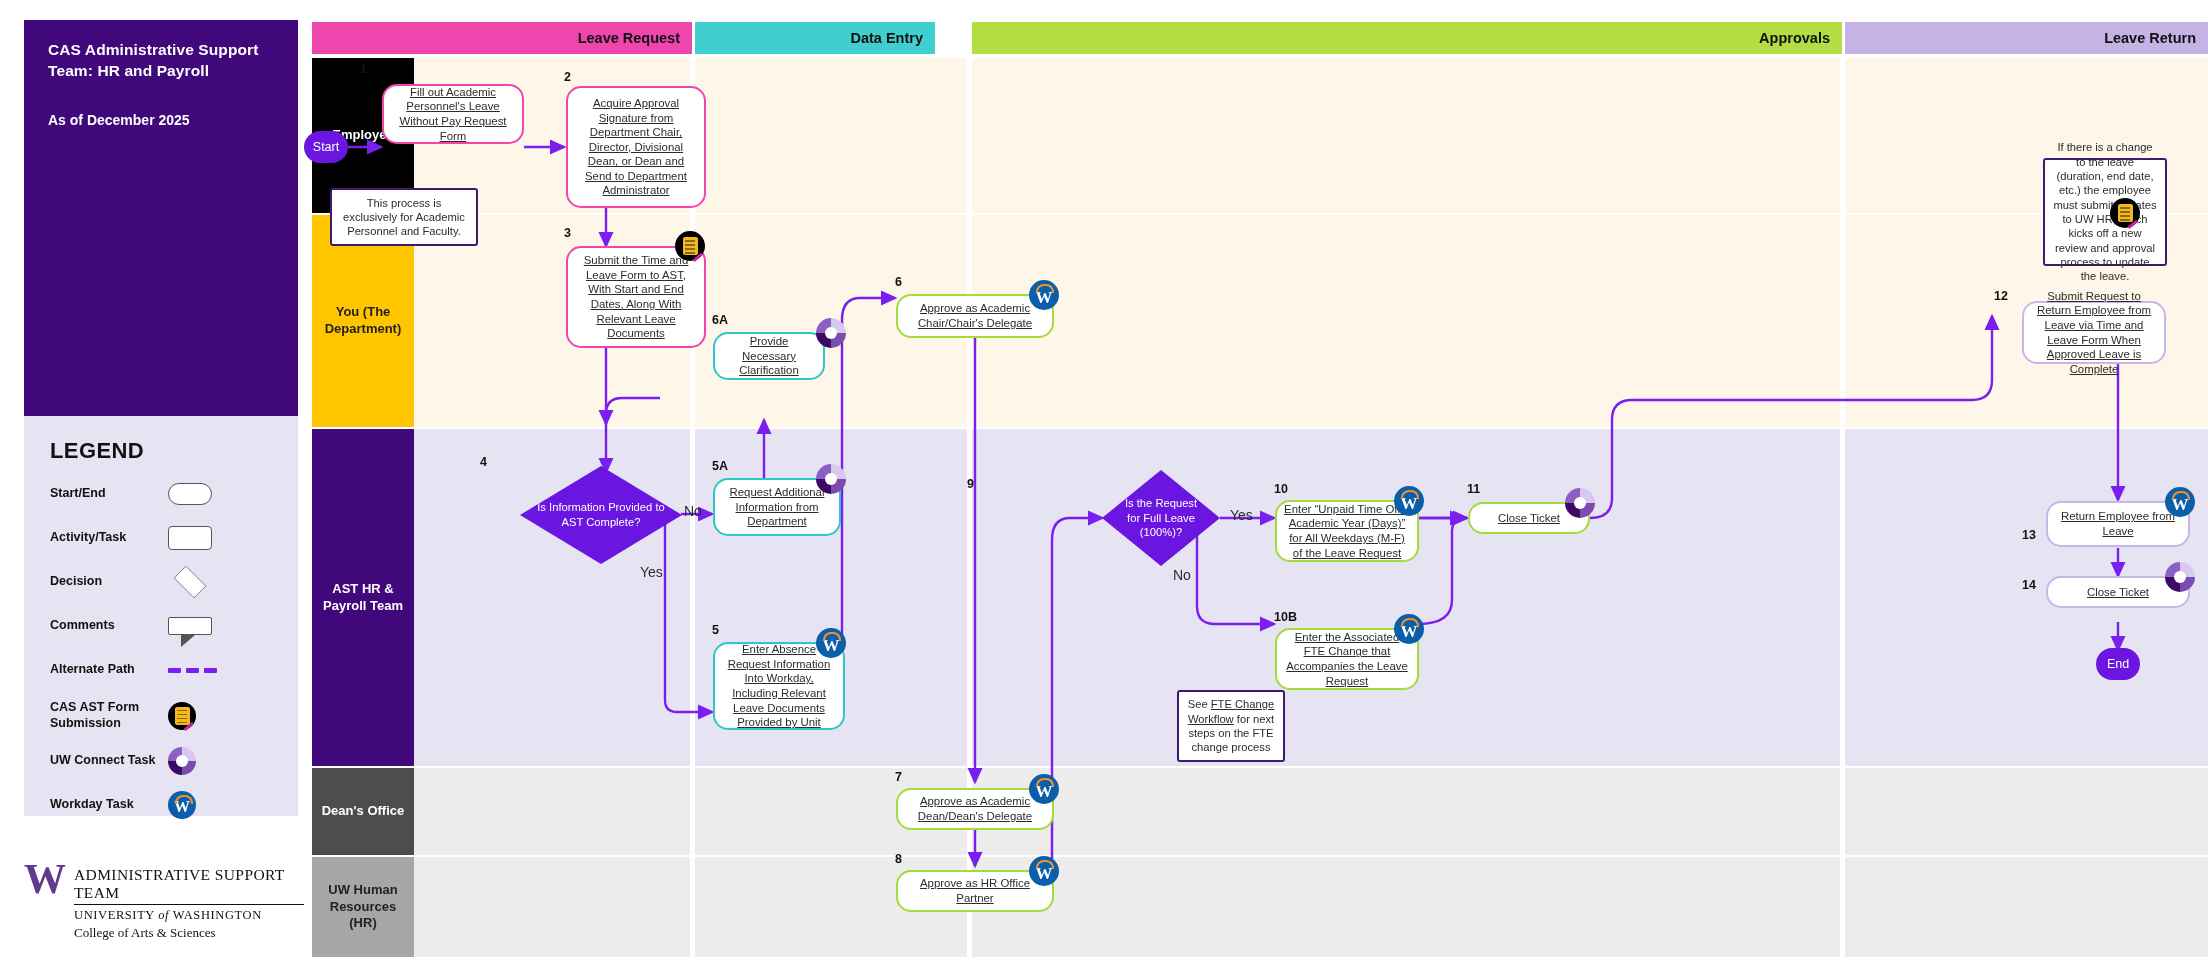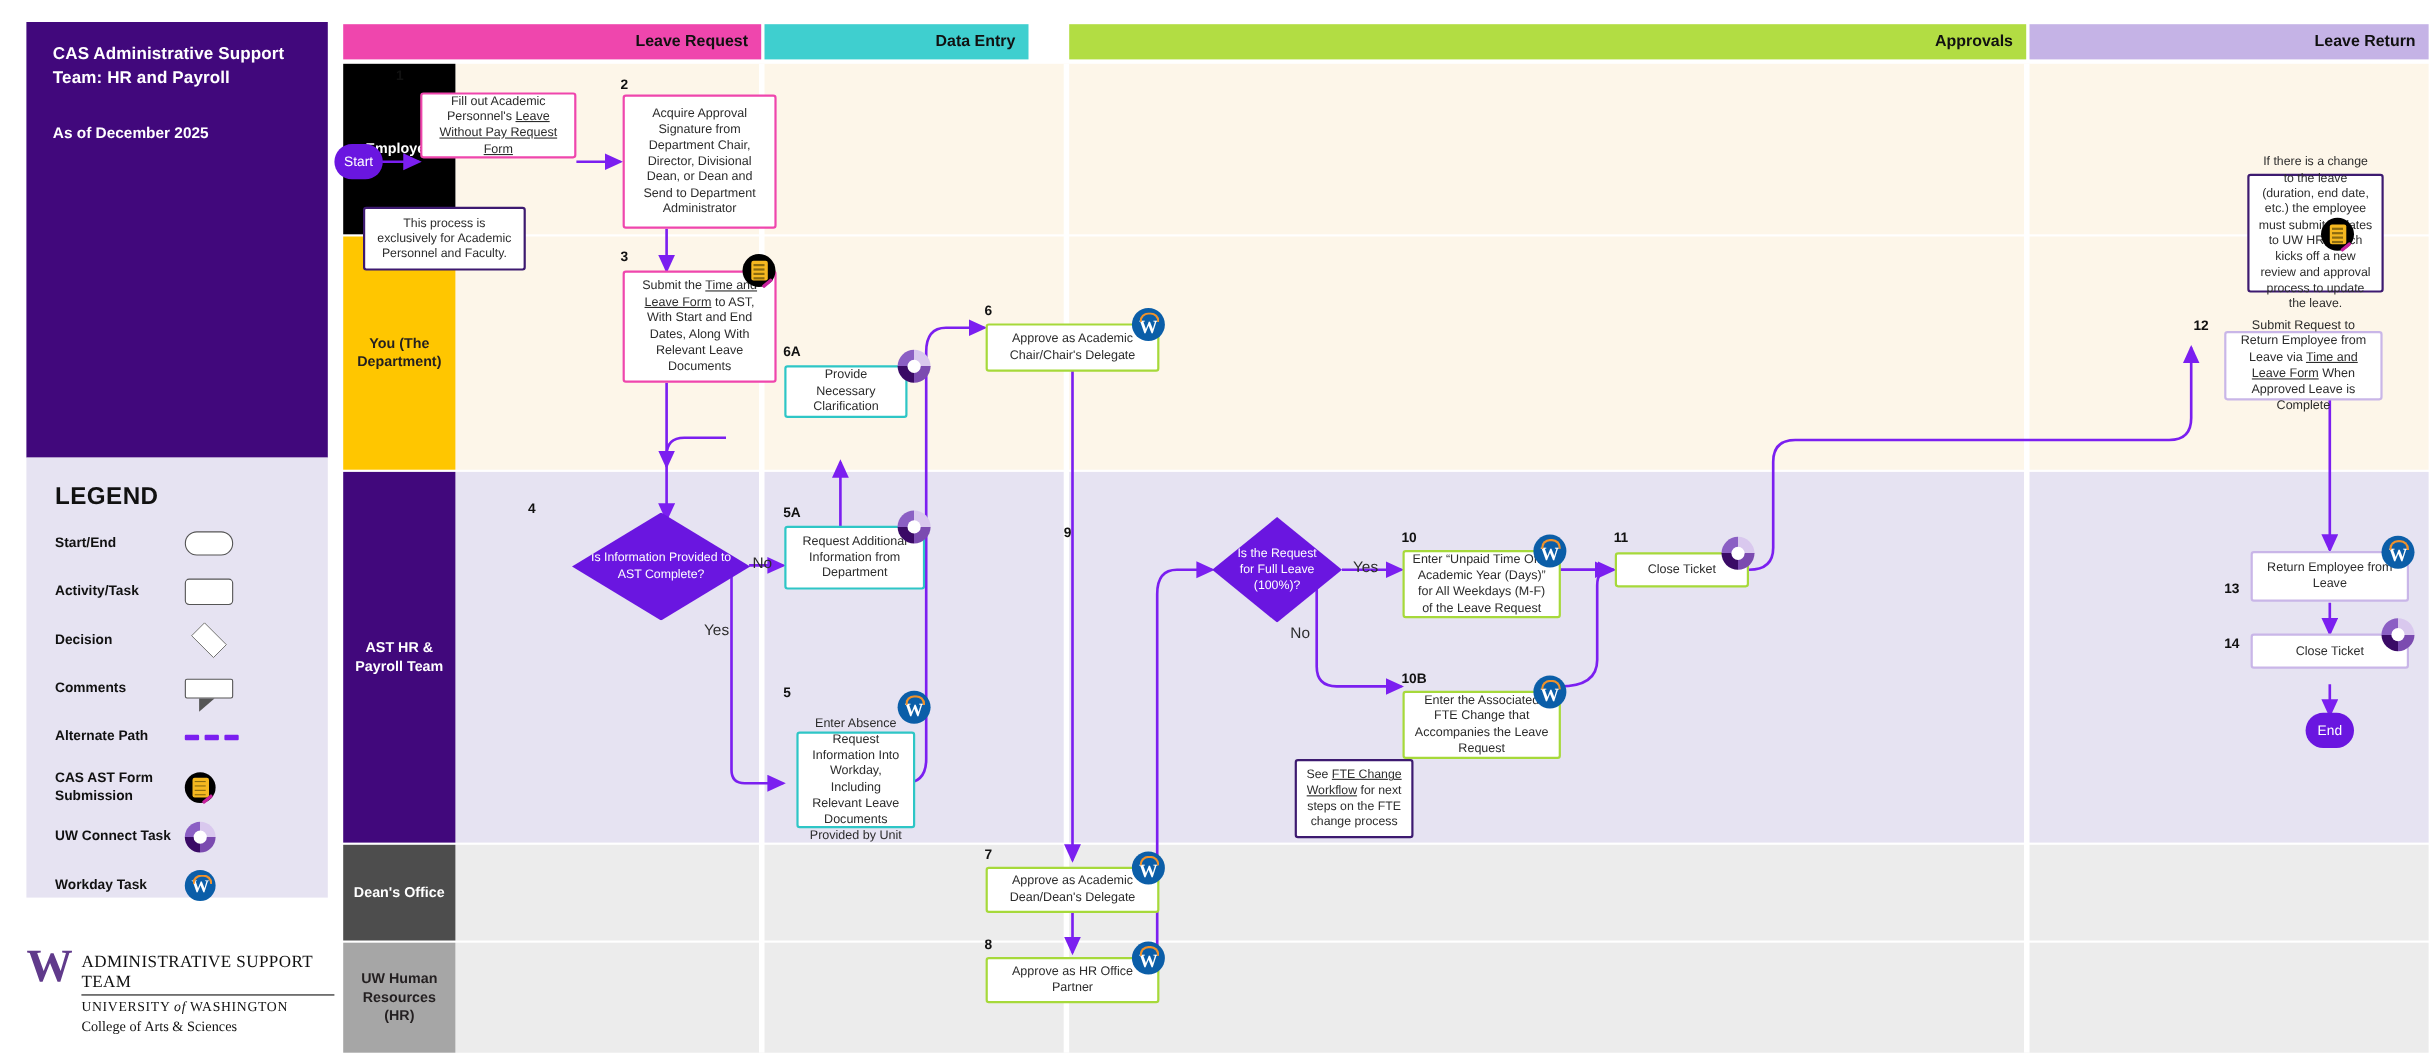--- a/index.html
+++ b/index.html
@@ -92,23 +92,23 @@
   }
   .lane-head {
     position:absolute; left: 0; width: 102px;
     display:flex; align-items:center; justify-content:center; text-align:center;
     font-size: 13px; font-weight: bold; line-height:1.3; padding: 0 6px;
   }
   .cell { position:absolute; }
 
   
   .node {
-    position:absolute; background:#fff; border-radius:3px;
+    position:absolute; background:#fff; border-radius:15px;
     display:flex; align-items:center; justify-content:center; text-align:center;
-    font-size: 11.4px; color:#2c2c2c; line-height:1.28; padding: 4px 7px;
+    font-size: 11.4px; color:#2c2c2c; line-height:1.28; padding: 4px 7px; text-decoration: underline;
   }
   .num { position:absolute; font-size: 12.5px; font-weight:bold; color:#111; }
   .b-pink { border: 2px solid #ef46ad; }
   .b-teal { border: 2px solid #2ec6c6; }
   .b-green { border: 2px solid #a6d93a; }
   .b-lav { border: 2px solid #c9b6e8; }
 
   .terminal {
     position:absolute; background:#6a16e0; color:#fff; border-radius: 16px;
     display:flex; align-items:center; justify-content:center;
@@ -399,21 +399,21 @@
 
     <div class="num" style="left:400px;top:459px;">5A</div>
     <div class="node b-teal" style="left:401px;top:478px;width:128px;height:58px;">
       <span>Request Additional Information from Department</span>
     </div>
     <div class="badge" style="left:504px;top:464px;">
       <div class="icon-uwc"></div>
     </div>
 
     <div class="num" style="left:400px;top:623px;">5</div>
-    <div class="node b-teal" style="left:412px;top:642px;width:108px;height:88px;margin-top:23px;">
+    <div class="node b-teal" style="left:401px;top:642px;width:132px;height:88px;">
       <span>Enter Absence Request Information Into Workday, Including Relevant Leave Documents Provided by Unit</span>
     </div>
     <div class="badge" style="left:504px;top:628px;">
       <div class="icon-wd">
           <span>W</span>
         </div>
     </div>
 
     <div class="num" style="left:655px;top:477px;">9</div>
     <div class="diamond" style="left:790px;top:470px;width:118px;height:96px;">

